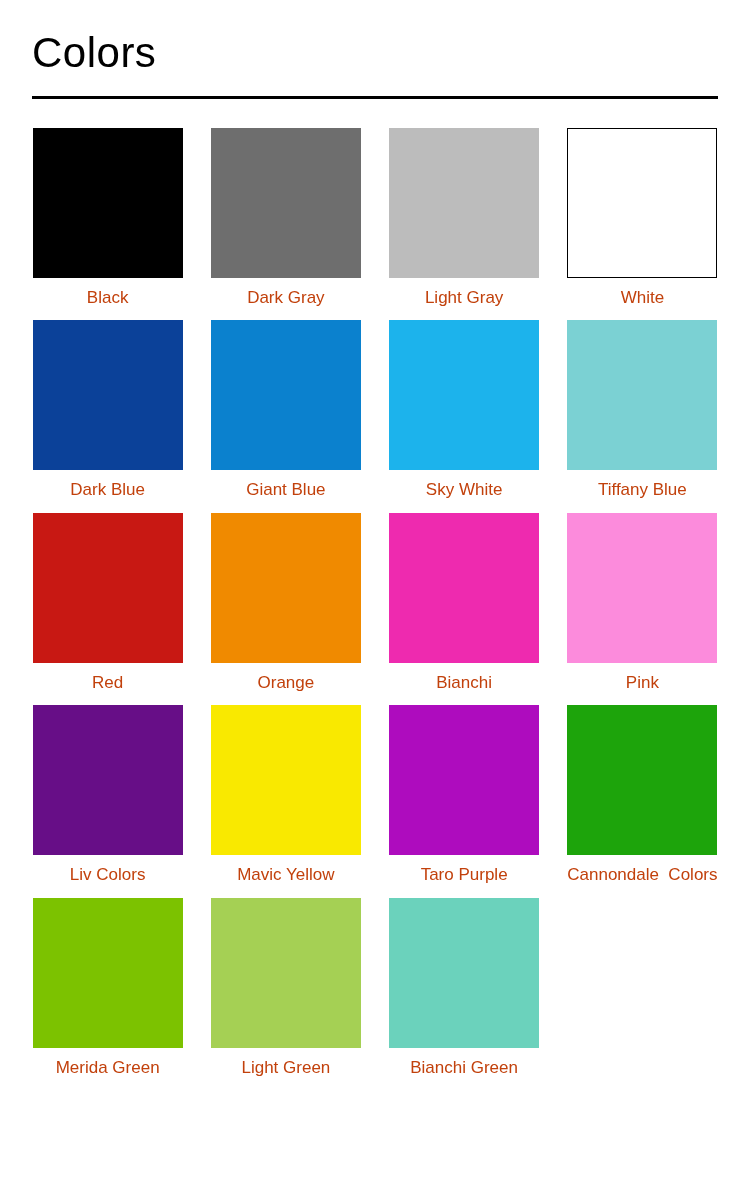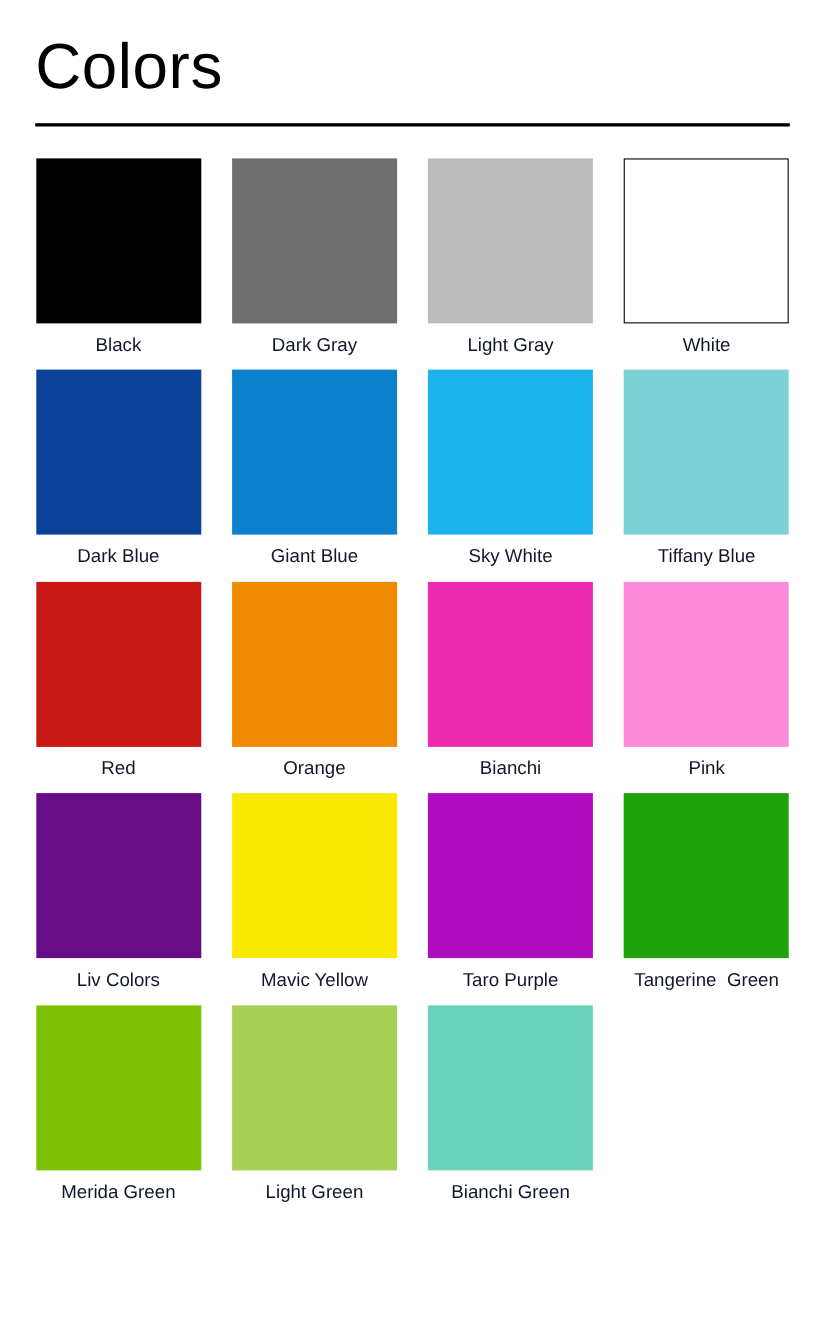--- a/index.html
+++ b/index.html
@@ -15,21 +15,21 @@
     overflow: hidden;
   }
   .page {
     position: relative;
     width: 750px;
     height: 1200px;
     box-sizing: border-box;
     padding: 0 32px;
   }
   .page-title {
-    font-size: 58px;
+    font-size: 42px;
     font-weight: 400;
     letter-spacing: 0.5px;
     line-height: 1;
     margin: 0;
     padding-top: 32px;
     color: #000000;
   }
   .title-rule {
     margin-top: 22px;
     border: 0;
@@ -56,21 +56,21 @@
   }
   .swatch-chip.bordered {
     border: 1px solid #000000;
   }
   .swatch-label {
     margin-top: 10px;
     font-size: 17px;
     line-height: 1.2;
     text-align: right;
     white-space: pre;
-    color: #0f172a;
+    color: #c2410c;
   }
 </style>
 </head>
 <body>
 
 <div class="page">
 
   <h1 class="page-title">Colors</h1>
 
   <hr class="title-rule">
@@ -131,21 +131,21 @@
       <div class="swatch-cell">
         <div class="swatch-chip" style="background-color: rgb(249, 233, 0);"></div>
         <div class="swatch-label">Mavic Yellow</div>
       </div>
       <div class="swatch-cell">
         <div class="swatch-chip" style="background-color: rgb(174, 12, 190);"></div>
         <div class="swatch-label">Taro Purple</div>
       </div>
       <div class="swatch-cell">
         <div class="swatch-chip" style="background-color: rgb(29, 164, 11);"></div>
-        <div class="swatch-label">Tangerine  Green</div>
+        <div class="swatch-label">Cannondale  Colors</div>
       </div>
       <div class="swatch-cell">
         <div class="swatch-chip" style="background-color: rgb(124, 194, 0);"></div>
         <div class="swatch-label">Merida Green</div>
       </div>
       <div class="swatch-cell">
         <div class="swatch-chip" style="background-color: rgb(165, 208, 84);"></div>
         <div class="swatch-label">Light Green</div>
       </div>
       <div class="swatch-cell">

